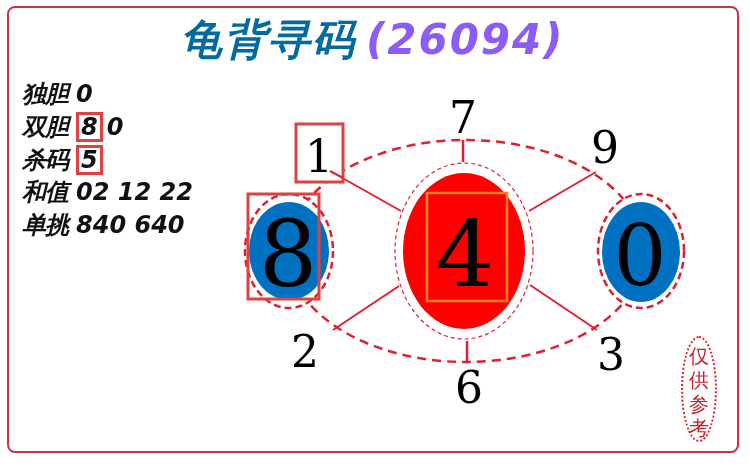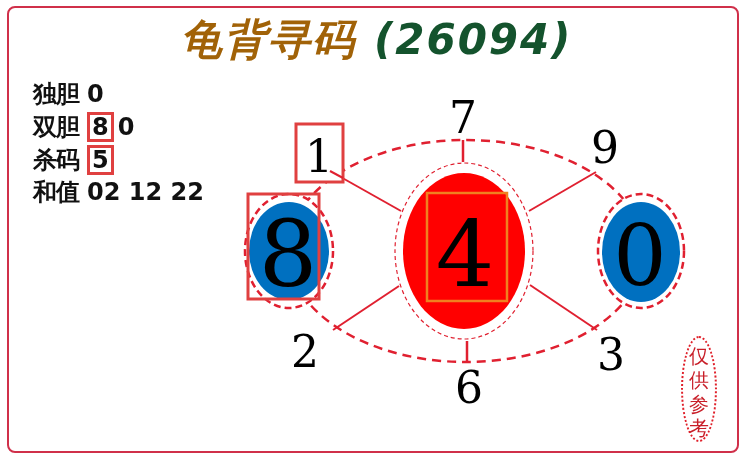--- a/index.html
+++ b/index.html
@@ -6,23 +6,23 @@
   body { width: 750px; height: 466px; position: relative; overflow: hidden; font-family: "DejaVu Sans", sans-serif; }
   .frame {
     position: absolute; left: 7px; top: 6px; width: 732px; height: 447px;
     border: 2px solid #d0304a; border-radius: 8px; box-sizing: border-box;
   }
   .title {
     position: absolute; left: 180px; top: 12px; height: 56px;
     font-family: "DejaVu Sans", sans-serif; font-weight: bold; font-style: italic;
     font-size: 42px; line-height: 56px; white-space: nowrap; letter-spacing: 2px;
   }
-  .title .main { color: #a16207; margin-top: 32px; }
-  .title .issue { color: #14532d; margin-left: 18px; }
-  .info { position: absolute; left: 33px; top: 78px; }
+  .title .main { color: #0369a1; margin-top: 32px; }
+  .title .issue { color: #8b5cf6; margin-left: 10px; }
+  .info { position: absolute; left: 22px; top: 78px; font-style: italic; }
   .row {
     height: 32.8px; line-height: 32.8px; font-size: 24px; font-weight: bold; color: #111;
     white-space: nowrap; font-family: "DejaVu Sans", sans-serif;
   }
   .row .lbl { margin-right: 8px; letter-spacing: -1px; }
   .boxed { display: inline-block; border: 3px solid #e04040; line-height: 24px; padding: 0 2px; margin-right: 4px; }
   .row .val { letter-spacing: 0; }
   svg.diagram { position: absolute; left: 0; top: 0; }
   .stamp {
     position: absolute; left: 681px; top: 336px; width: 36px; height: 106px;
@@ -48,20 +48,23 @@
     <span class="lbl">独胆</span><span class="val">0</span>
   </div>
   <div class="row">
     <span class="lbl">双胆</span><span class="boxed">8</span><span class="val">0</span>
   </div>
   <div class="row">
     <span class="lbl">杀码</span><span class="boxed">5</span><span class="val"></span>
   </div>
   <div class="row">
     <span class="lbl">和值</span><span class="val">02 12 22</span>
+  </div>
+  <div class="row">
+    <span class="lbl">单挑</span><span class="val">840 640</span>
   </div>
 </div>
 
 <svg class="diagram" width="750" height="466" viewBox="0 0 750 466">
 
   <ellipse cx="466" cy="251" rx="178" ry="111" fill="none" stroke="#e02030" stroke-width="2.5" stroke-dasharray="9,6"></ellipse>
 
   <line x1="330" y1="171" x2="401" y2="211" stroke="#e02030" stroke-width="2"></line>
   <line x1="596" y1="172" x2="529" y2="211" stroke="#e02030" stroke-width="2"></line>
   <line x1="333" y1="330" x2="399" y2="286" stroke="#e02030" stroke-width="2"></line>

